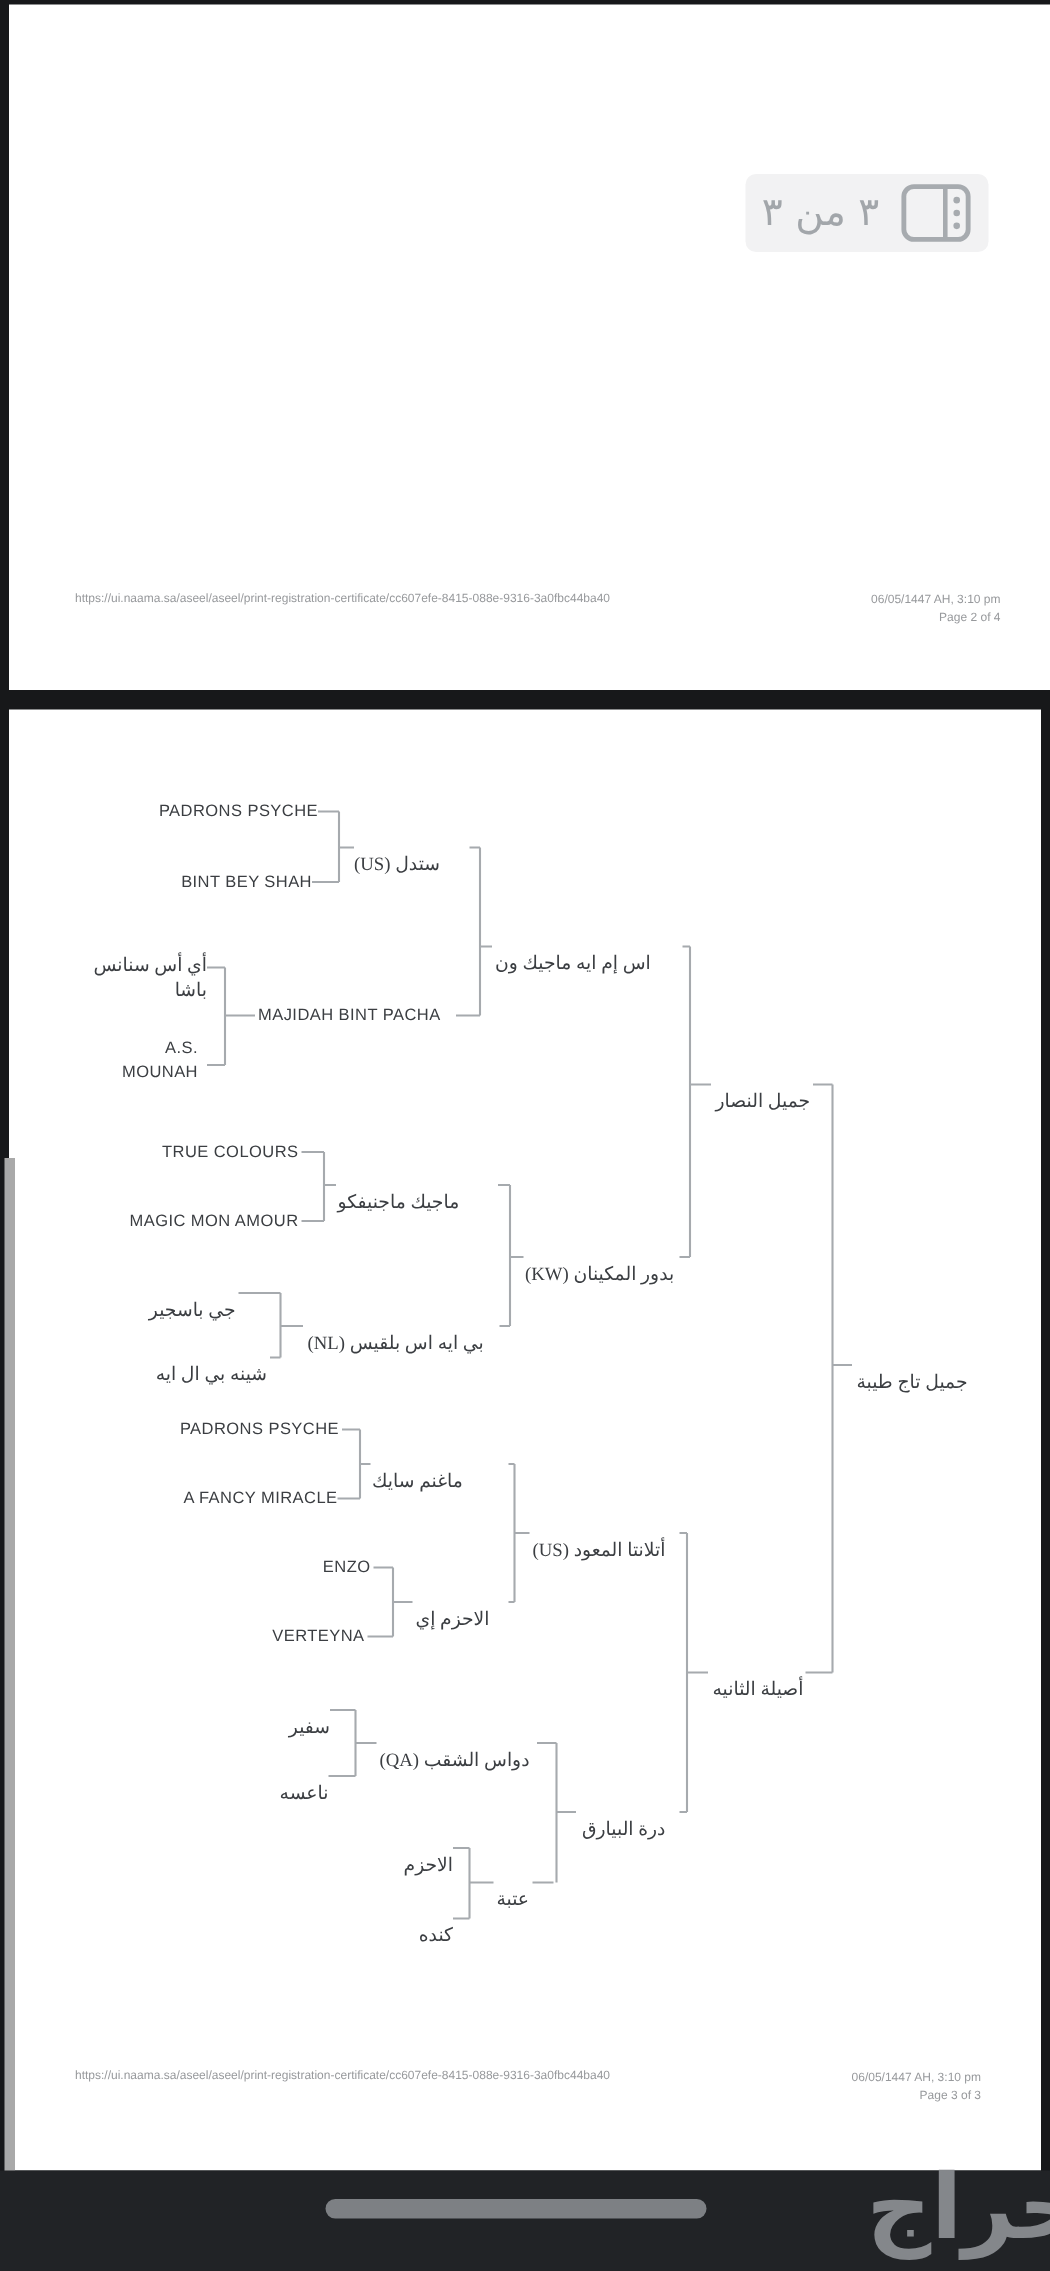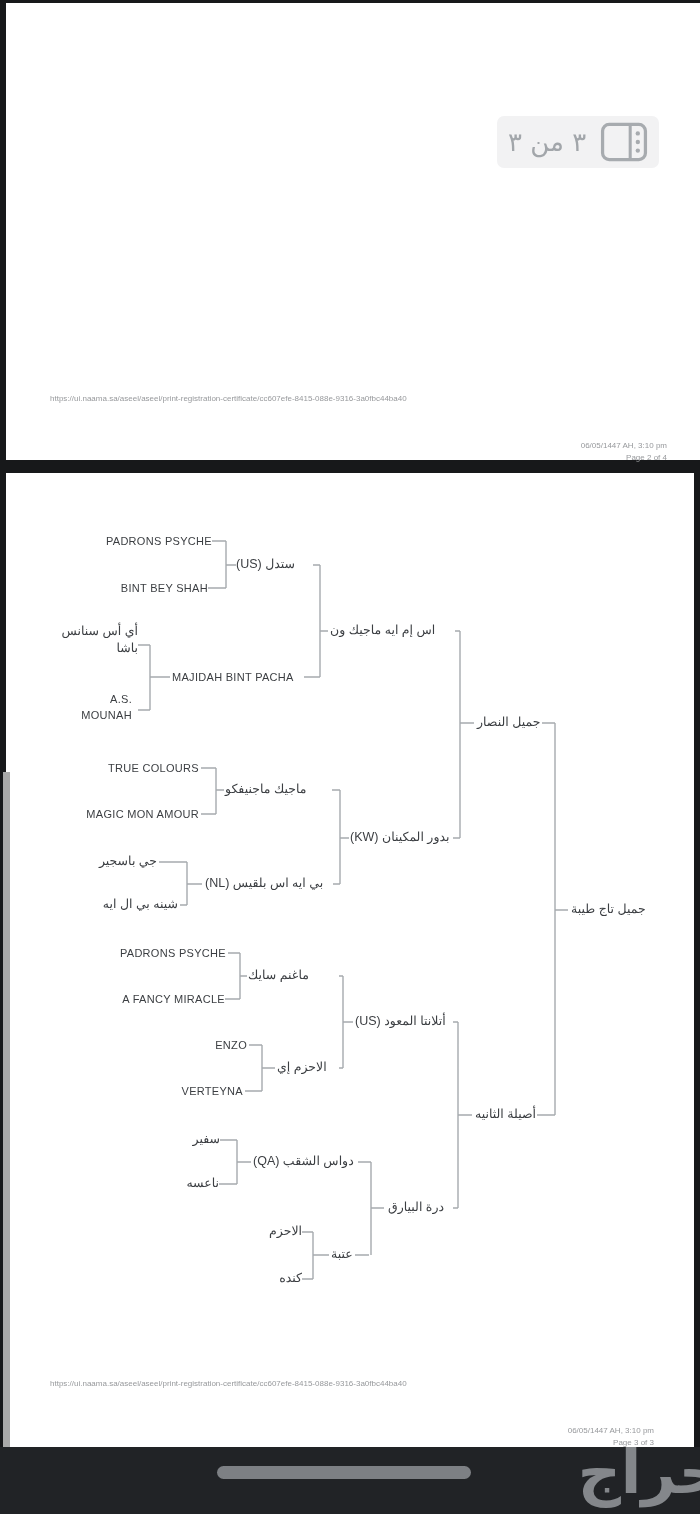--- a/index.html
+++ b/index.html
@@ -2,29 +2,29 @@
 <html><head>
 <meta charset="utf-8">
 <style>
   html,body{margin:0;padding:0;background:#161719;}
   #canvas{position:relative;width:700px;height:1514px;background:#17181a;overflow:hidden;
           font-family:"Liberation Sans","DejaVu Sans",sans-serif;}
   .page{position:absolute;left:6px;width:688px;background:#ffffff;}
   #page2{top:3px;height:457px;padding-left:13px;}
   #page3{top:473px;height:974px;}
   .footer-url{position:absolute;font-size:8px;color:#97999c;white-space:nowrap;}
-  .footer-right{position:absolute;text-align:right;font-size:8px;line-height:12px;color:#97999c;white-space:pre-line;margin-top:46px;}
+  .footer-right{position:absolute;text-align:right;font-size:8px;line-height:12px;color:#97999c;white-space:pre-line;}
   
   .chip{position:absolute;left:491px;top:113px;width:162px;height:52px;background:#f2f2f3;
         border-radius:7px;display:flex;align-items:center;justify-content:center;gap:14px;}
   .chip-label{font-size:26px;color:#a2a6aa;font-family:"DejaVu Sans",sans-serif;direction:rtl;}
   
   .n{position:absolute;white-space:pre-line;color:#3b3e42;}
   .en{font-size:11px;line-height:16px;letter-spacing:.3px;text-align:right;}
-  .ar{font-size:12.5px;line-height:17px;font-family:Liberation Sans, sans-serif;}
+  .ar{font-size:12.5px;line-height:17px;font-family:Liberation Serif, serif;margin-top:12px;}
   .ar.ra{text-align:right;}
   .lines{position:absolute;left:0;top:0;}
   
   .sb{position:absolute;left:3px;top:772px;width:7px;height:676px;background:#a9a9a9;}
   
   .strip{position:absolute;left:0;top:1447px;width:700px;height:67px;background:#212326;}
   .haraj-bar{position:absolute;left:223px;top:1466px;width:254px;height:13px;border-radius:7px;background:#7d8084;}
   .haraj-text{position:absolute;left:498px;top:1436px;width:230px;font-family:"DejaVu Sans",sans-serif;
         font-weight:bold;font-size:60px;line-height:72px;color:#84878b;direction:rtl;letter-spacing:1px;}
 </style>

